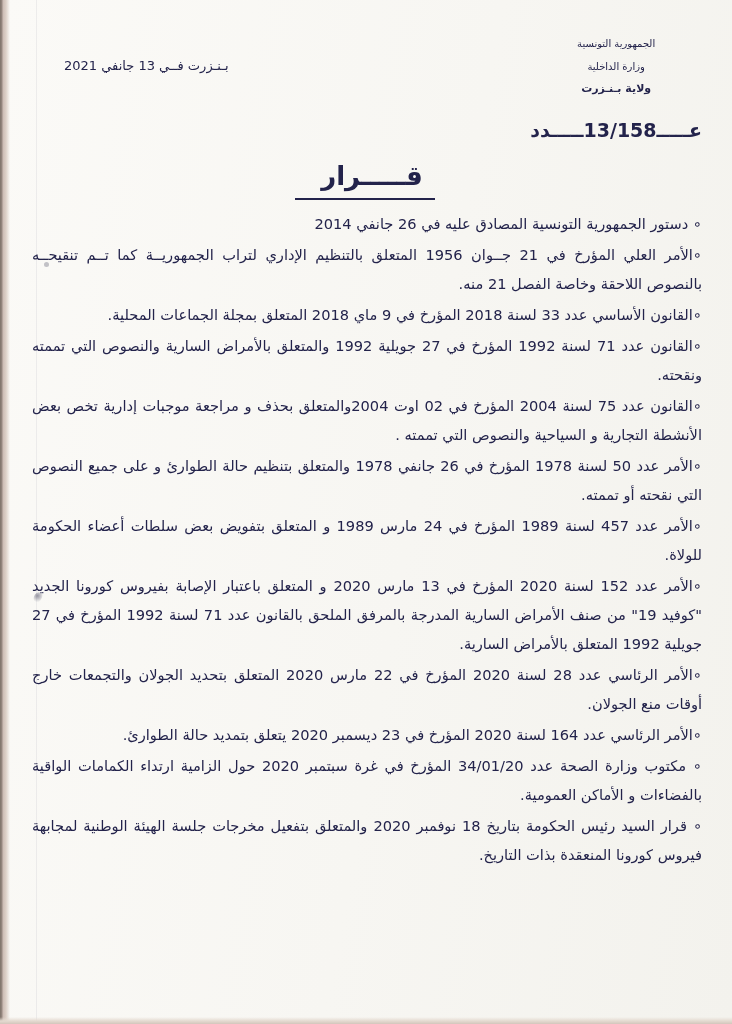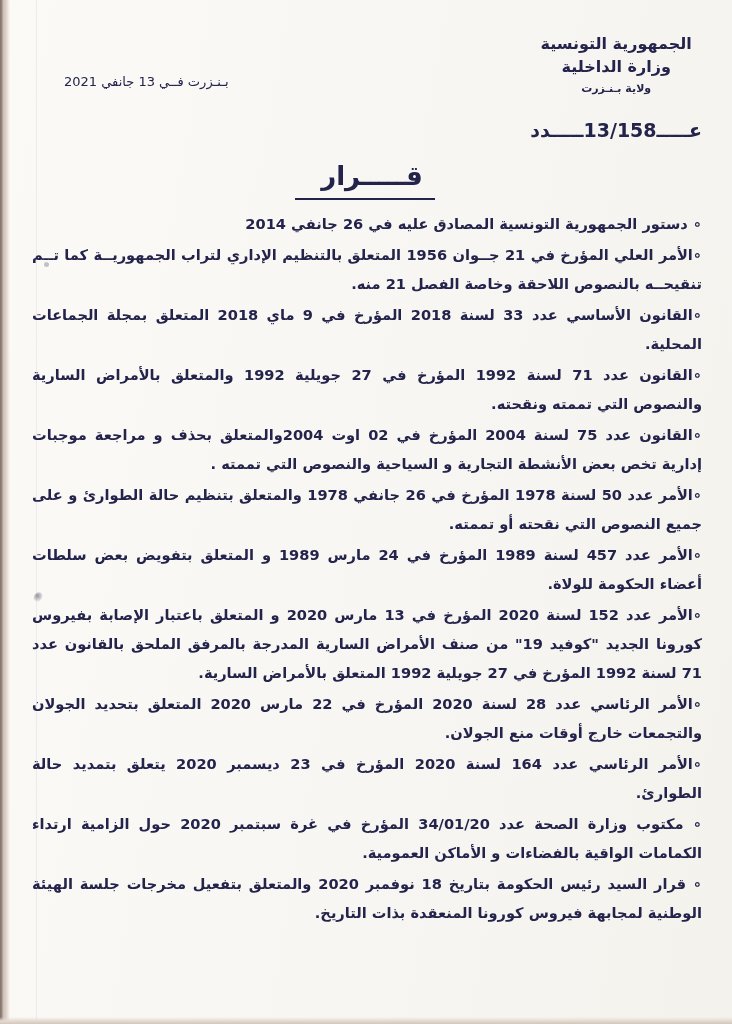--- a/index.html
+++ b/index.html
@@ -55,26 +55,26 @@
     box-sizing: border-box;
     z-index: 1;
   }
 
   .header-row {
     display: flex;
     justify-content: space-between;
     align-items: flex-start;
   }
   .letterhead { text-align: center; margin-left: 4px; }
-  .lh-line  { font-size: 16px; font-weight: bold; line-height: 23px; }
+  .lh-line  { font-size: 10px; font-weight: normal; line-height: 23px; }
   .lh-small { font-size: 11px;  font-weight: bold; line-height: 21px; }
   .reference { font-size: 19px; font-weight: bold; margin-top: 20px; white-space: nowrap; }
 
   .place-date {
-    margin-top: 42px;
+    margin-top: 26px;
     margin-left: 36px;
     font-size: 13px;
     white-space: nowrap;
   }
 
   .title-wrap { text-align: center; margin-top: 20px; }
   .title-text {
     display: inline-block;
     font-size: 26px;
     font-weight: bold;
@@ -87,21 +87,21 @@
     font-size: 17px;
     font-weight: bold;
   }
 
   .considerations {
     margin-top: 9px;
     font-size: 14.6px;
     line-height: 29px;
     text-align: justify;
   }
-  .considerations p { margin: 0 0 2px 4px; font-weight: bold; }
+  .considerations p { margin: 0 0 2px 4px; }
 </style>
 </head>
 <body>
 
 <div class="page">
 
   <div class="edge-left"></div>
   <div class="edge-bottom"></div>
   <div class="faint-vline"></div>
   <div class="speck-a"></div>

